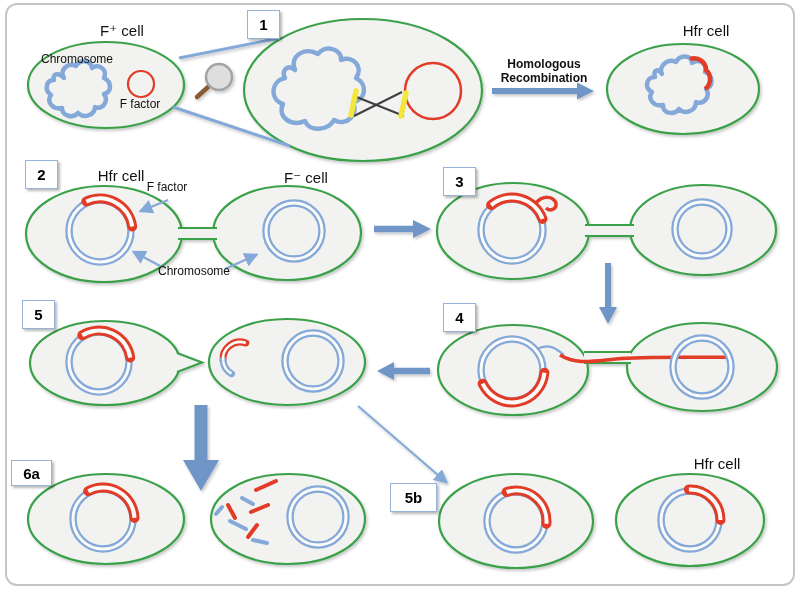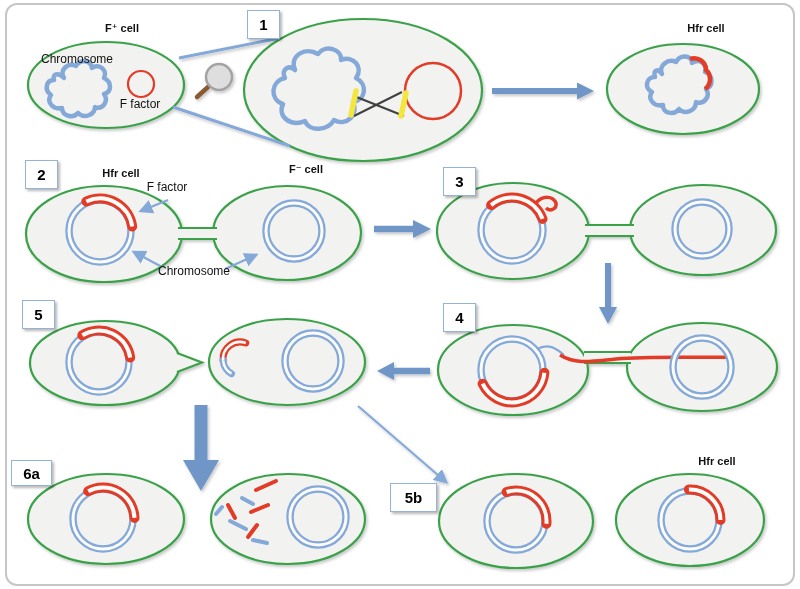--- a/index.html
+++ b/index.html
@@ -17,21 +17,21 @@
   .gline{stroke:#3ba14a;stroke-width:2.2;}
   .bfill{fill:#f2f2f0;}
   .thin{stroke:#84a9d8;stroke-width:3;fill:none;}
   .thina{stroke:#84a9d8;stroke-width:2.2;fill:none;}
   .redl{stroke:#e23b27;fill:none;}
   .dashR{stroke:#e23b27;stroke-width:4;stroke-linecap:round;}
   .dashB{stroke:#84a9d8;stroke-width:4;stroke-linecap:round;}
   .abar{stroke:#6f96c8;fill:none;}
   .ahead{fill:#6f96c8;}
   .lbl{position:absolute;color:#111;white-space:nowrap;transform:translateX(-50%);}
-  .title{font-size:11px;font-weight:700;padding-left:44px;}
+  .title{font-size:15px;font-weight:400;padding-left:44px;}
   .small{font-size:12px;font-weight:400;text-align:right;}
   .homolog{width:104px;text-align:center;white-space:normal;line-height:1.18;
            font-size:12px;font-weight:700;}
   .numbox{position:absolute;background:#fff;border:1.6px solid #95b3d7;
           box-shadow:1.5px 2px 2.5px rgba(0,0,0,.28);display:flex;align-items:center;
           justify-content:center;font-size:15px;font-weight:700;color:#000;}
 </style>
 </head>
 <body>
 
@@ -213,19 +213,20 @@
   <div class="numbox" style="left:25px;top:160px;width:31px;height:27px">2</div>
   <div class="numbox" style="left:443px;top:167px;width:31px;height:27px">3</div>
   <div class="numbox" style="left:443px;top:303px;width:31px;height:27px">4</div>
   <div class="numbox" style="left:22px;top:300px;width:31px;height:27px">5</div>
   <div class="numbox" style="left:11px;top:460px;width:39px;height:24px">6a</div>
   <div class="numbox" style="left:390px;top:483px;width:45px;height:27px">5b</div>
 
   <div class="lbl title" style="left:100px;top:22px">F⁺ cell</div>
   <div class="lbl small" style="left:77px;top:52px">Chromosome</div>
   <div class="lbl small" style="left:140px;top:97px">F factor</div>
+  <div class="lbl homolog" style="left:544px;top:57px">Homologous Recombination</div>
   <div class="lbl title" style="left:684px;top:22px">Hfr cell</div>
   <div class="lbl title" style="left:99px;top:167px">Hfr cell</div>
   <div class="lbl small" style="left:167px;top:180px">F factor</div>
-  <div class="lbl title" style="left:284px;top:163px">F⁻ cell</div>
+  <div class="lbl title" style="left:284px;top:169px">F⁻ cell</div>
   <div class="lbl small" style="left:194px;top:264px">Chromosome</div>
   <div class="lbl title" style="left:695px;top:455px">Hfr cell</div>
 </div>
 
 </body></html>

